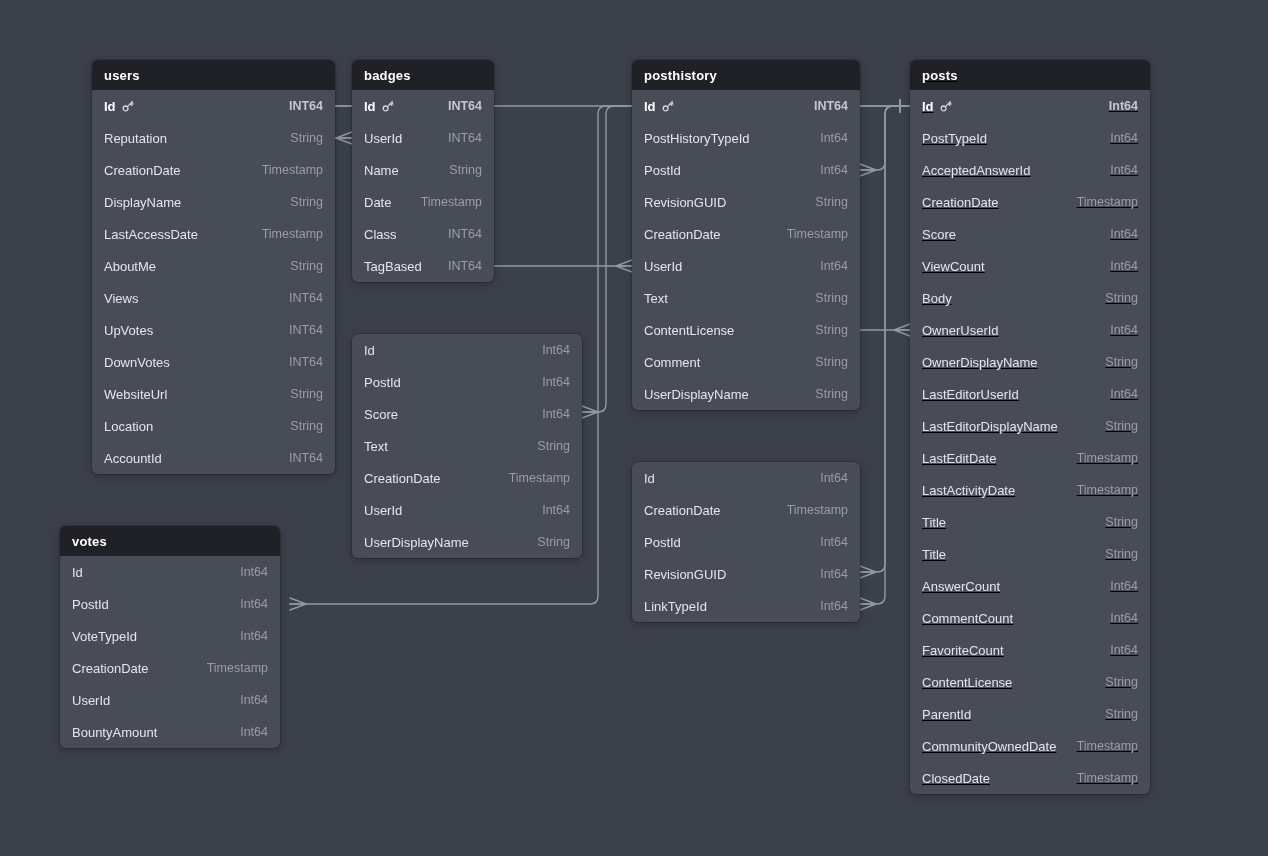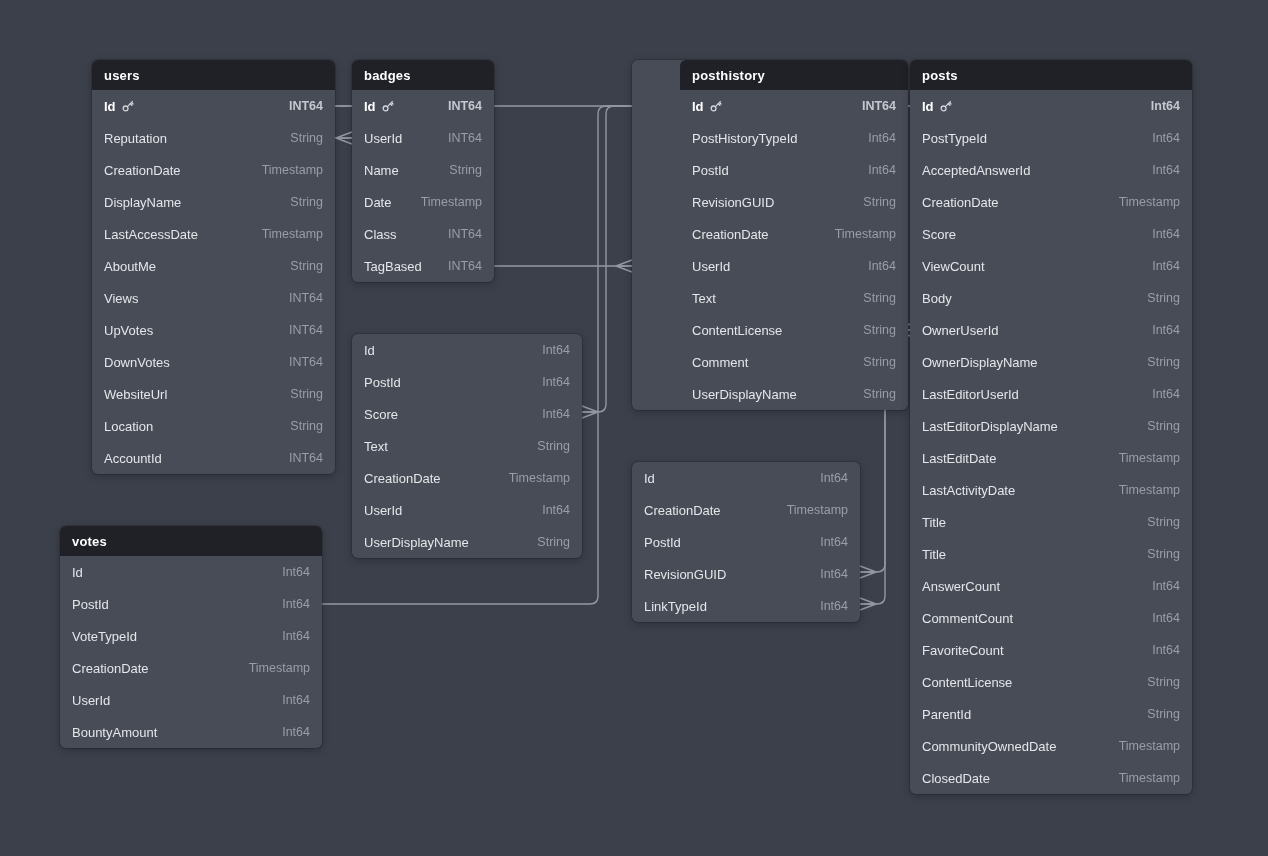--- a/index.html
+++ b/index.html
@@ -173,21 +173,21 @@
         </div>
         <div class="row">
           <span class="fname">UserId</span>
           <span class="ftype">Int64</span>
         </div>
         <div class="row">
           <span class="fname">UserDisplayName</span>
           <span class="ftype">String</span>
         </div>
       </div>
-      <div class="tbl" style="left: 632px; top: 60px; width: 228px; padding-left: 48px;">
+      <div class="tbl" style="left: 632px; top: 60px; width: 228px;">
         <div class="tbl-header">
           <span>posthistory</span>
         </div>
         <div class="row pk">
           <span class="fname">Id<svg class="key-ic" width="12" height="12" viewBox="0 0 12 12" fill="none" stroke="currentColor" stroke-width="1.3" stroke-linecap="round">
               <circle cx="3.6" cy="8.4" r="2.4"></circle>
               <path d="M5.4 6.6 L10.4 1.6"></path>
               <path d="M8.3 3.7 L9.9 5.3"></path>
               <path d="M9.5 2.5 L11 4"></path>
             </svg></span>
@@ -245,21 +245,21 @@
         </div>
         <div class="row">
           <span class="fname">RevisionGUID</span>
           <span class="ftype">Int64</span>
         </div>
         <div class="row">
           <span class="fname">LinkTypeId</span>
           <span class="ftype">Int64</span>
         </div>
       </div>
-      <div class="tbl" style="left: 60px; top: 526px; width: 262px;">
+      <div class="tbl" style="left: 60px; top: 526px; width: 220px;">
         <div class="tbl-header">
           <span>votes</span>
         </div>
         <div class="row">
           <span class="fname">Id</span>
           <span class="ftype">Int64</span>
         </div>
         <div class="row">
           <span class="fname">PostId</span>
           <span class="ftype">Int64</span>
@@ -274,21 +274,21 @@
         </div>
         <div class="row">
           <span class="fname">UserId</span>
           <span class="ftype">Int64</span>
         </div>
         <div class="row">
           <span class="fname">BountyAmount</span>
           <span class="ftype">Int64</span>
         </div>
       </div>
-      <div class="tbl" style="left: 910px; top: 60px; width: 282px;">
+      <div class="tbl" style="left: 910px; top: 60px; width: 240px; text-decoration: underline;">
         <div class="tbl-header">
           <span>posts</span>
         </div>
         <div class="row pk">
           <span class="fname">Id<svg class="key-ic" width="12" height="12" viewBox="0 0 12 12" fill="none" stroke="currentColor" stroke-width="1.3" stroke-linecap="round">
               <circle cx="3.6" cy="8.4" r="2.4"></circle>
               <path d="M5.4 6.6 L10.4 1.6"></path>
               <path d="M8.3 3.7 L9.9 5.3"></path>
               <path d="M9.5 2.5 L11 4"></path>
             </svg></span>

